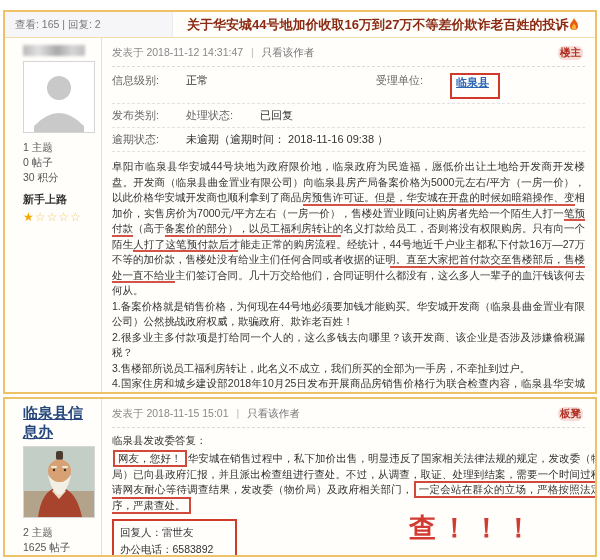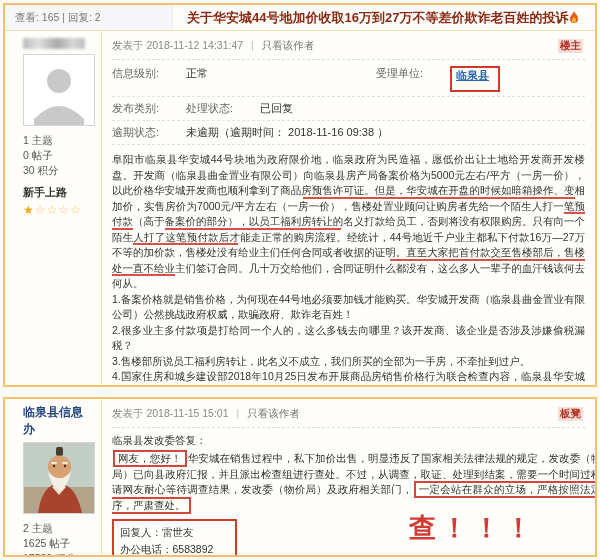--- a/index.html
+++ b/index.html
@@ -1,50 +1,50 @@
 <!DOCTYPE html>
 <html><head>
 <meta charset="utf-8">
 <style>
   html,body{margin:0;padding:0;}
   body{width:600px;height:560px;position:relative;background:#fff;overflow:hidden;
        font-family:"Liberation Sans","DejaVu Sans",sans-serif;-webkit-font-smoothing:antialiased;}
   .box{position:absolute;border:2px solid #efc268;background:#fffefb;box-sizing:border-box;overflow:hidden;}
-  #box1{left:3px;top:3px;width:594px;height:384px;}
+  #box1{left:3px;top:10px;width:594px;height:384px;}
   #box2{left:3px;top:397px;width:594px;height:160px;}
 
   
   .thread-bar{height:25px;display:flex;align-items:stretch;border-bottom:1px solid #f3debo;
               border-bottom:1px solid #f3deb0;}
   .views-cell{width:168px;background:#f6f6f9;border-right:1px solid #ececec;font-size:10.5px;
               color:#777;display:flex;align-items:center;padding-left:10px;box-sizing:border-box;}
   .title-cell{flex:1;display:flex;align-items:center;padding-left:14px;
               font-size:13px;font-weight:bold;color:#8a2a12;}
 
   .post-row{display:flex;height:calc(100% - 25px);}
   #box2 .post-row{height:100%;}
   .author-col{width:97px;border-right:1px solid #f5deac;padding:4px 18px;box-sizing:border-box;overflow:hidden;}
   .content-col{flex:1;padding:4px 10px 0 10px;position:relative;overflow:hidden;}
 
   .blurred-name{width:62px;height:11px;margin:3px 0 5px;border-radius:1px;
     background:linear-gradient(90deg,#b9b9b9,#e0e0e0 25%,#a8a8a8 55%,#d6d6d6 80%,#bdbdbd);
     filter:blur(1.5px);}
-  .author-name{font-size:12px;font-weight:bold;color:#25477d;margin:1px 0 4px;cursor:pointer;}
+  .author-name{font-size:15px;font-weight:bold;color:#25477d;margin:1px 0 4px;cursor:pointer;text-decoration:underline;}
   .avatar-frame{width:70px;height:70px;border:1px solid #d5d5d5;background:#fff;display:block;}
   .author-stats{margin-top:7px;font-size:10.5px;color:#555;line-height:15px;}
   .author-rank{margin-top:7px;font-size:11px;font-weight:bold;color:#333;}
   .stars{margin-top:3px;font-size:12px;letter-spacing:1px;}
   .star-filled{color:#f7a800;}
   .star-empty{color:#f0c96b;}
 
   .meta-row{font-size:10.5px;color:#888;padding:4px 0 6px;border-bottom:1px dashed #d9d9d9;position:relative;}
   .meta-sep{margin:0 5px;color:#bbb;}
   .only-author{color:#777;cursor:pointer;margin-top:32px;}
   .floor-badge{position:absolute;right:2px;top:4px;color:#b03024;font-weight:bold;font-size:10.5px;
-               background:#f6ddd8;padding:0 2px;cursor:pointer;}
+               background:#f6ddd8;padding:0 2px;cursor:pointer;border-radius:6px;}
 
   .info-table{margin-top:2px;}
   .info-row{display:flex;font-size:11px;padding:4px 0 4px;border-bottom:1px dashed #e2e2e2;color:#333;}
   .info-label{width:74px;color:#666;}
   .info-value{width:190px;color:#333;}
   .info-label2{width:74px;color:#666;}
   .red-annot-box{border:2px solid #cf3a2b;padding:0 9px 7px 4px;}
   .unit-link{color:#2b65b7;font-weight:bold;text-decoration:underline;cursor:pointer;}
 
   .post-body{margin-top:7px;font-size:10.5px;line-height:15.5px;color:#333;text-align:justify;}

